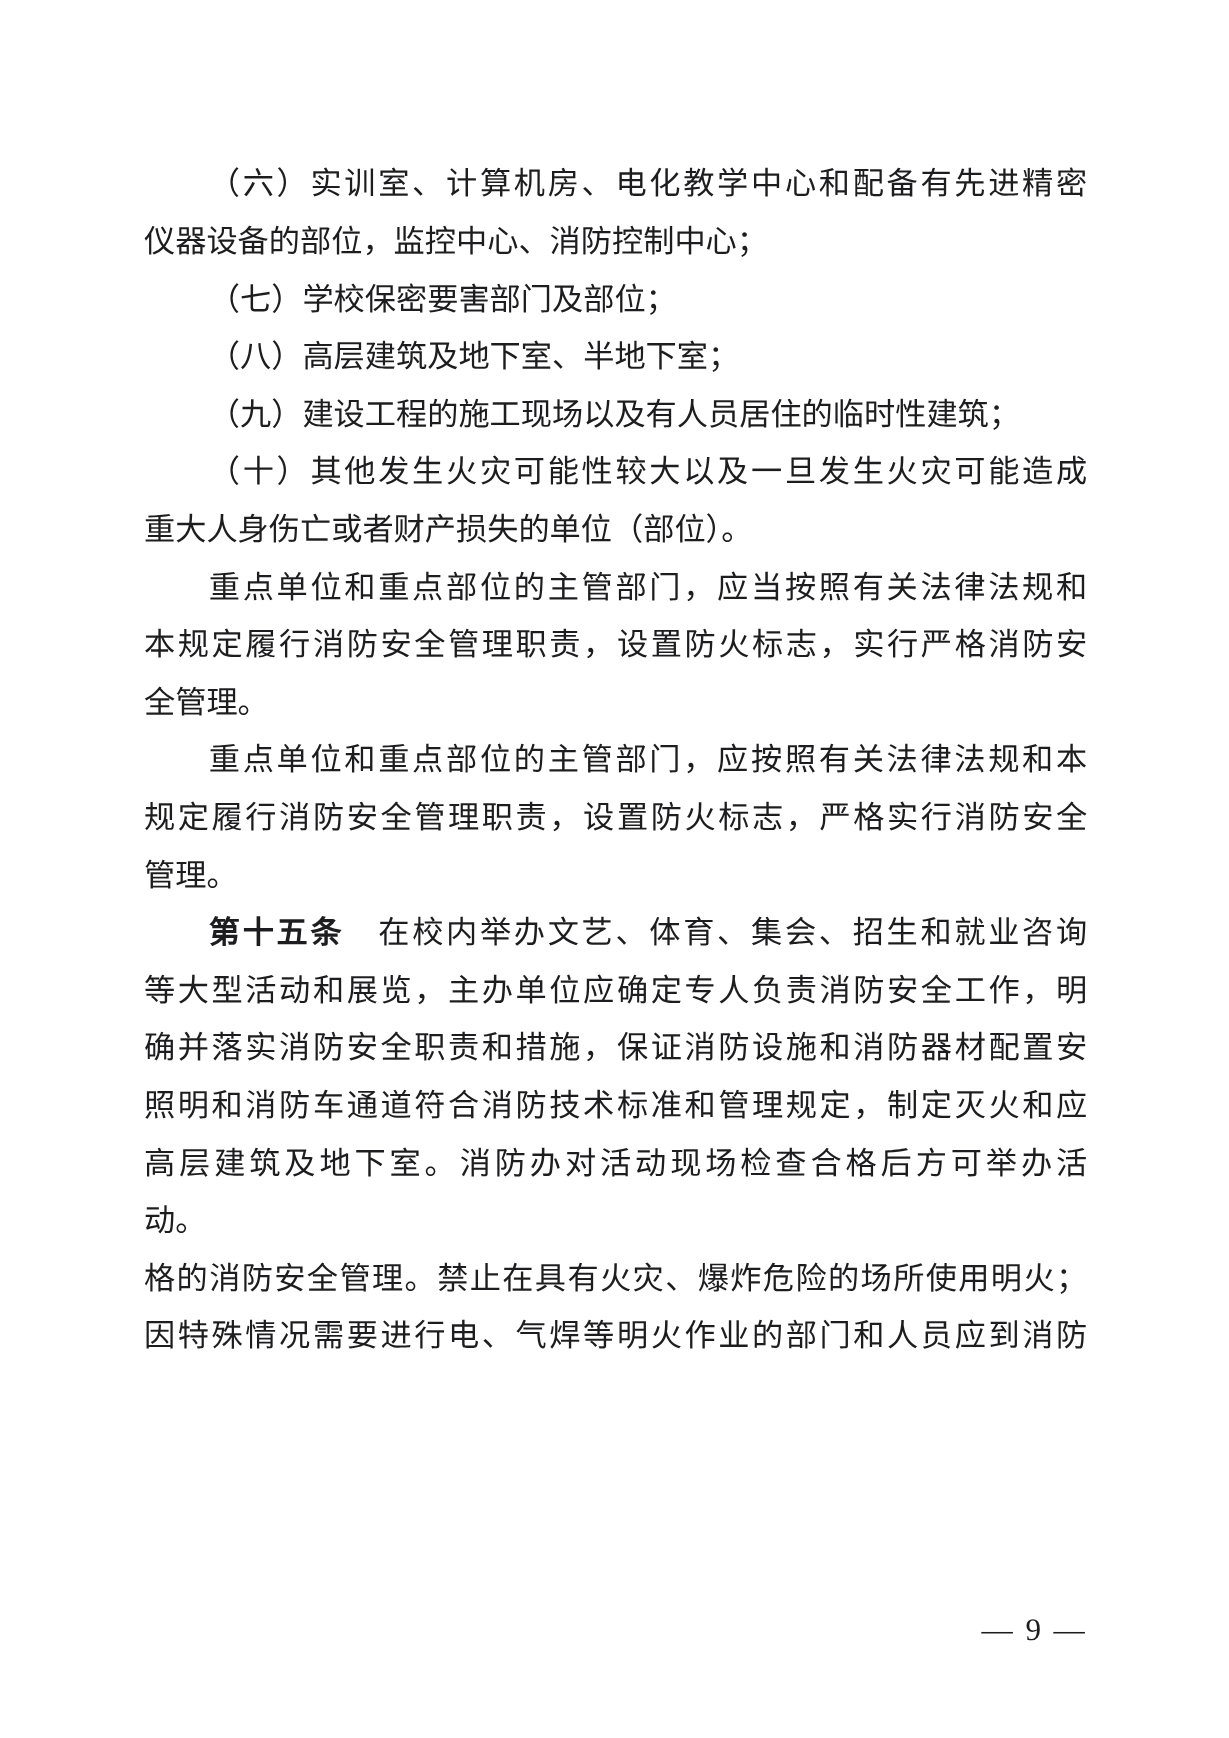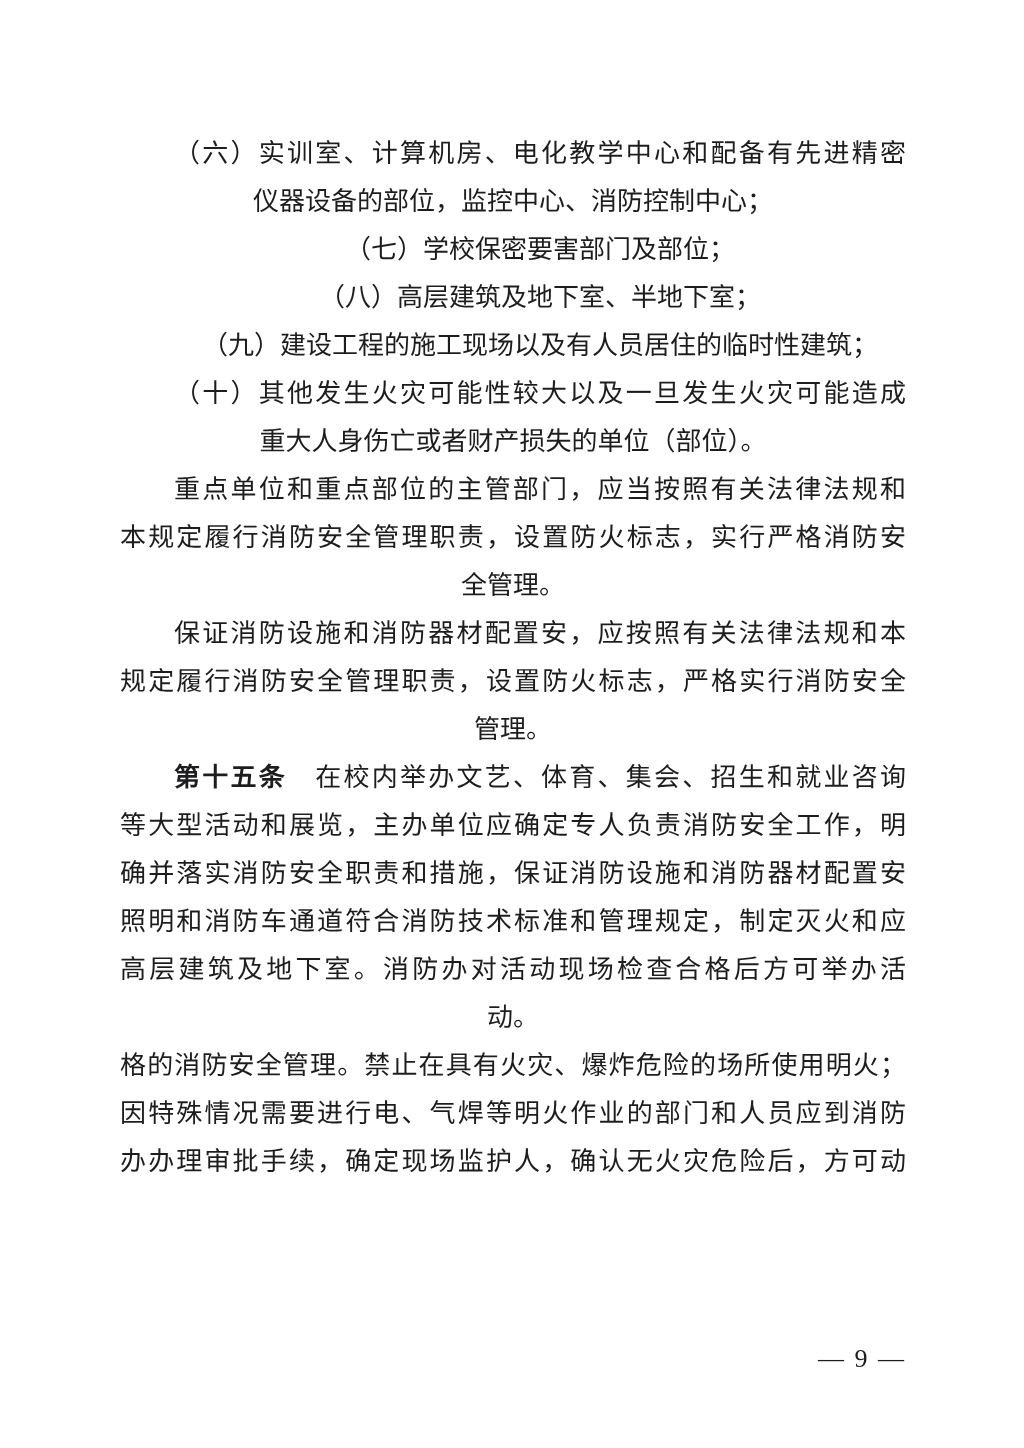--- a/index.html
+++ b/index.html
@@ -19,21 +19,21 @@
   }
   .doc-body {
     position: absolute;
     left: 120px;
     top: 130px;
     width: 786px;
     font-size: 26px;
     line-height: 48px;
   }
   .line {
-    text-align: center;
+    text-align: left;
     word-break: keep-all;
   }
   .line.j {
     text-align: justify;
     text-align-last: justify;
     text-justify: inter-character;
   }
   .line.ind {
     padding-left: 54px; 
   }
@@ -58,29 +58,28 @@
   <div class="line j ind"><span>（六）实训室、计算机房、电化教学中心和配备有先进精密</span></div>
       <div class="line"><span>仪器设备的部位，监控中心、消防控制中心；</span></div>
       <div class="line ind"><span>（七）学校保密要害部门及部位；</span></div>
       <div class="line ind"><span>（八）高层建筑及地下室、半地下室；</span></div>
       <div class="line ind"><span>（九）建设工程的施工现场以及有人员居住的临时性建筑；</span></div>
       <div class="line j ind"><span>（十）其他发生火灾可能性较大以及一旦发生火灾可能造成</span></div>
       <div class="line"><span>重大人身伤亡或者财产损失的单位（部位）。</span></div>
       <div class="line j ind"><span>重点单位和重点部位的主管部门，应当按照有关法律法规和</span></div>
       <div class="line j"><span>本规定履行消防安全管理职责，设置防火标志，实行严格消防安</span></div>
       <div class="line"><span>全管理。</span></div>
-      <div class="line j ind"><span>保证消防设施和消防器材配置安，应按照有关法律法规和本</span></div>
+      <div class="line j ind"><span>重点单位和重点部位的主管部门，应按照有关法律法规和本</span></div>
       <div class="line j"><span>规定履行消防安全管理职责，设置防火标志，严格实行消防安全</span></div>
       <div class="line"><span>管理。</span></div>
       <div class="line j ind"><span class="b">第十五条</span><span>　在校内举办文艺、体育、集会、招生和就业咨询</span></div>
       <div class="line j"><span>等大型活动和展览，主办单位应确定专人负责消防安全工作，明</span></div>
       <div class="line j"><span>确并落实消防安全职责和措施，保证消防设施和消防器材配置安</span></div>
       <div class="line j"><span>照明和消防车通道符合消防技术标准和管理规定，制定灭火和应</span></div>
       <div class="line j"><span>高层建筑及地下室。消防办对活动现场检查合格后方可举办活</span></div>
       <div class="line"><span>动。</span></div>
       <div class="line j"><span>格的消防安全管理。禁止在具有火灾、爆炸危险的场所使用明火；</span></div>
       <div class="line j"><span>因特殊情况需要进行电、气焊等明火作业的部门和人员应到消防</span></div>
-      <div class="line j"><span>办办理审批手续，确定现场监护人，确认无火灾危险后，方可动</span></div>
     </div>
   <div class="footer">
     <span>— 9 —</span>
   </div>
 </div>
 
 </body></html>

